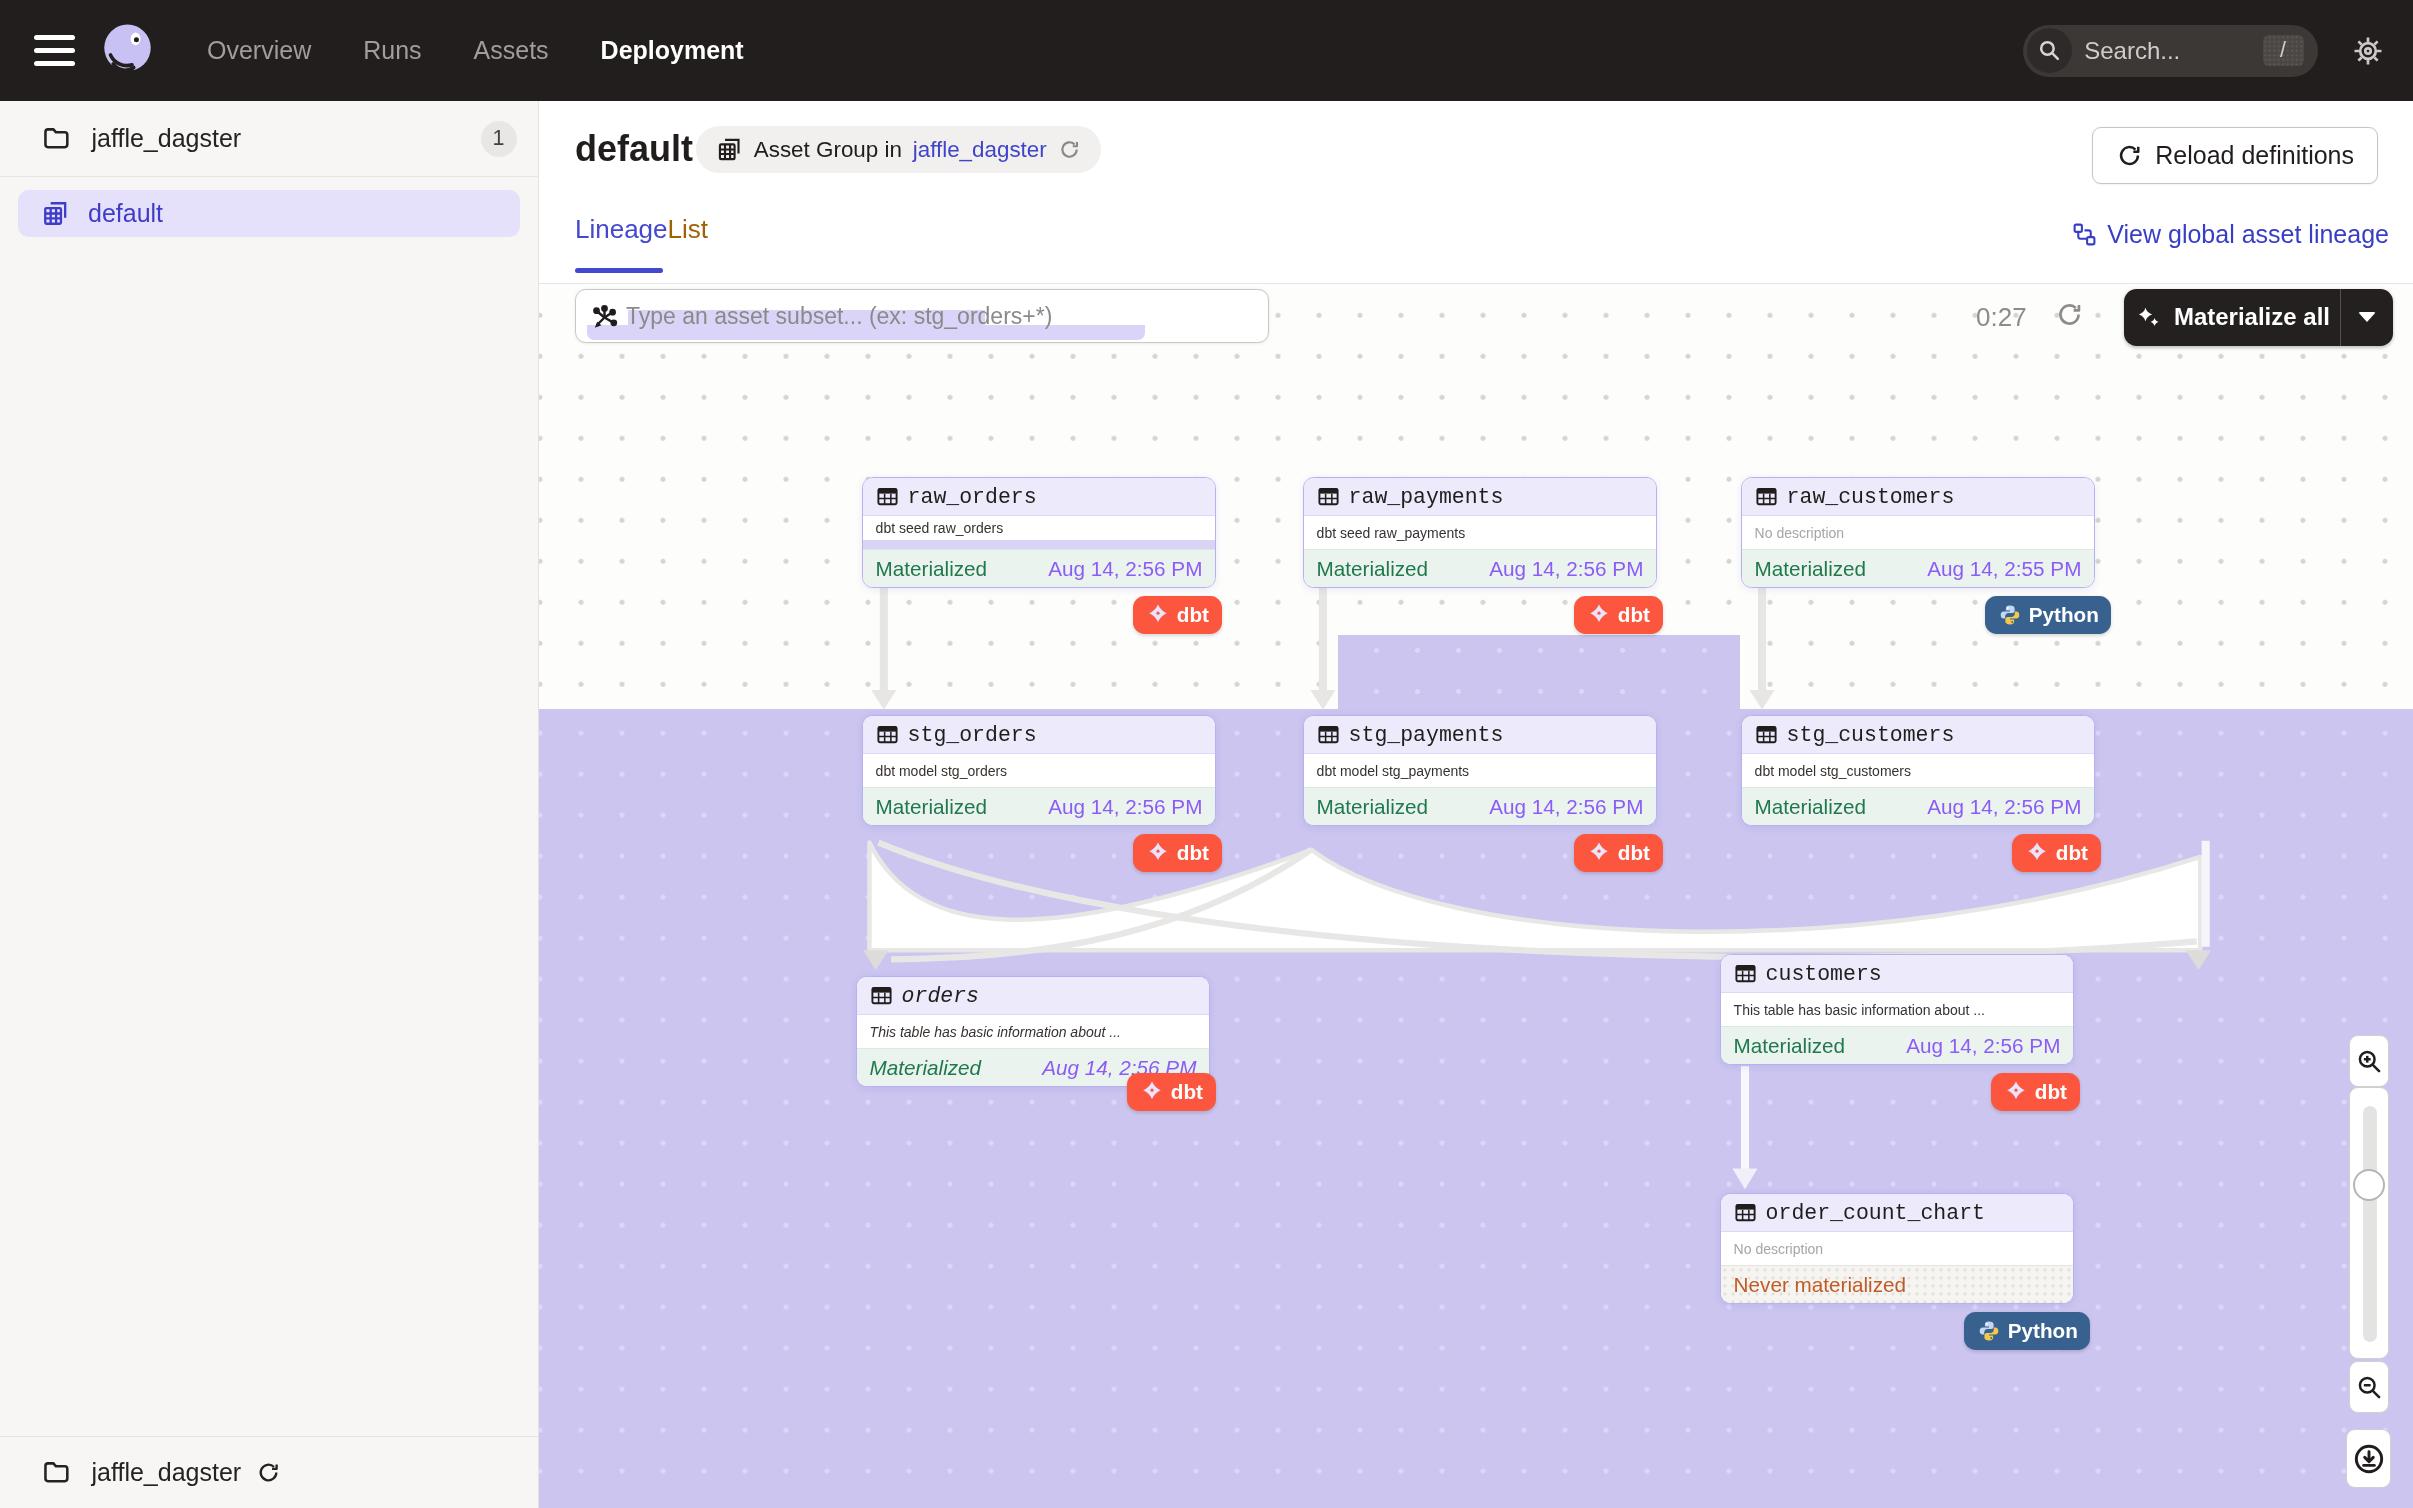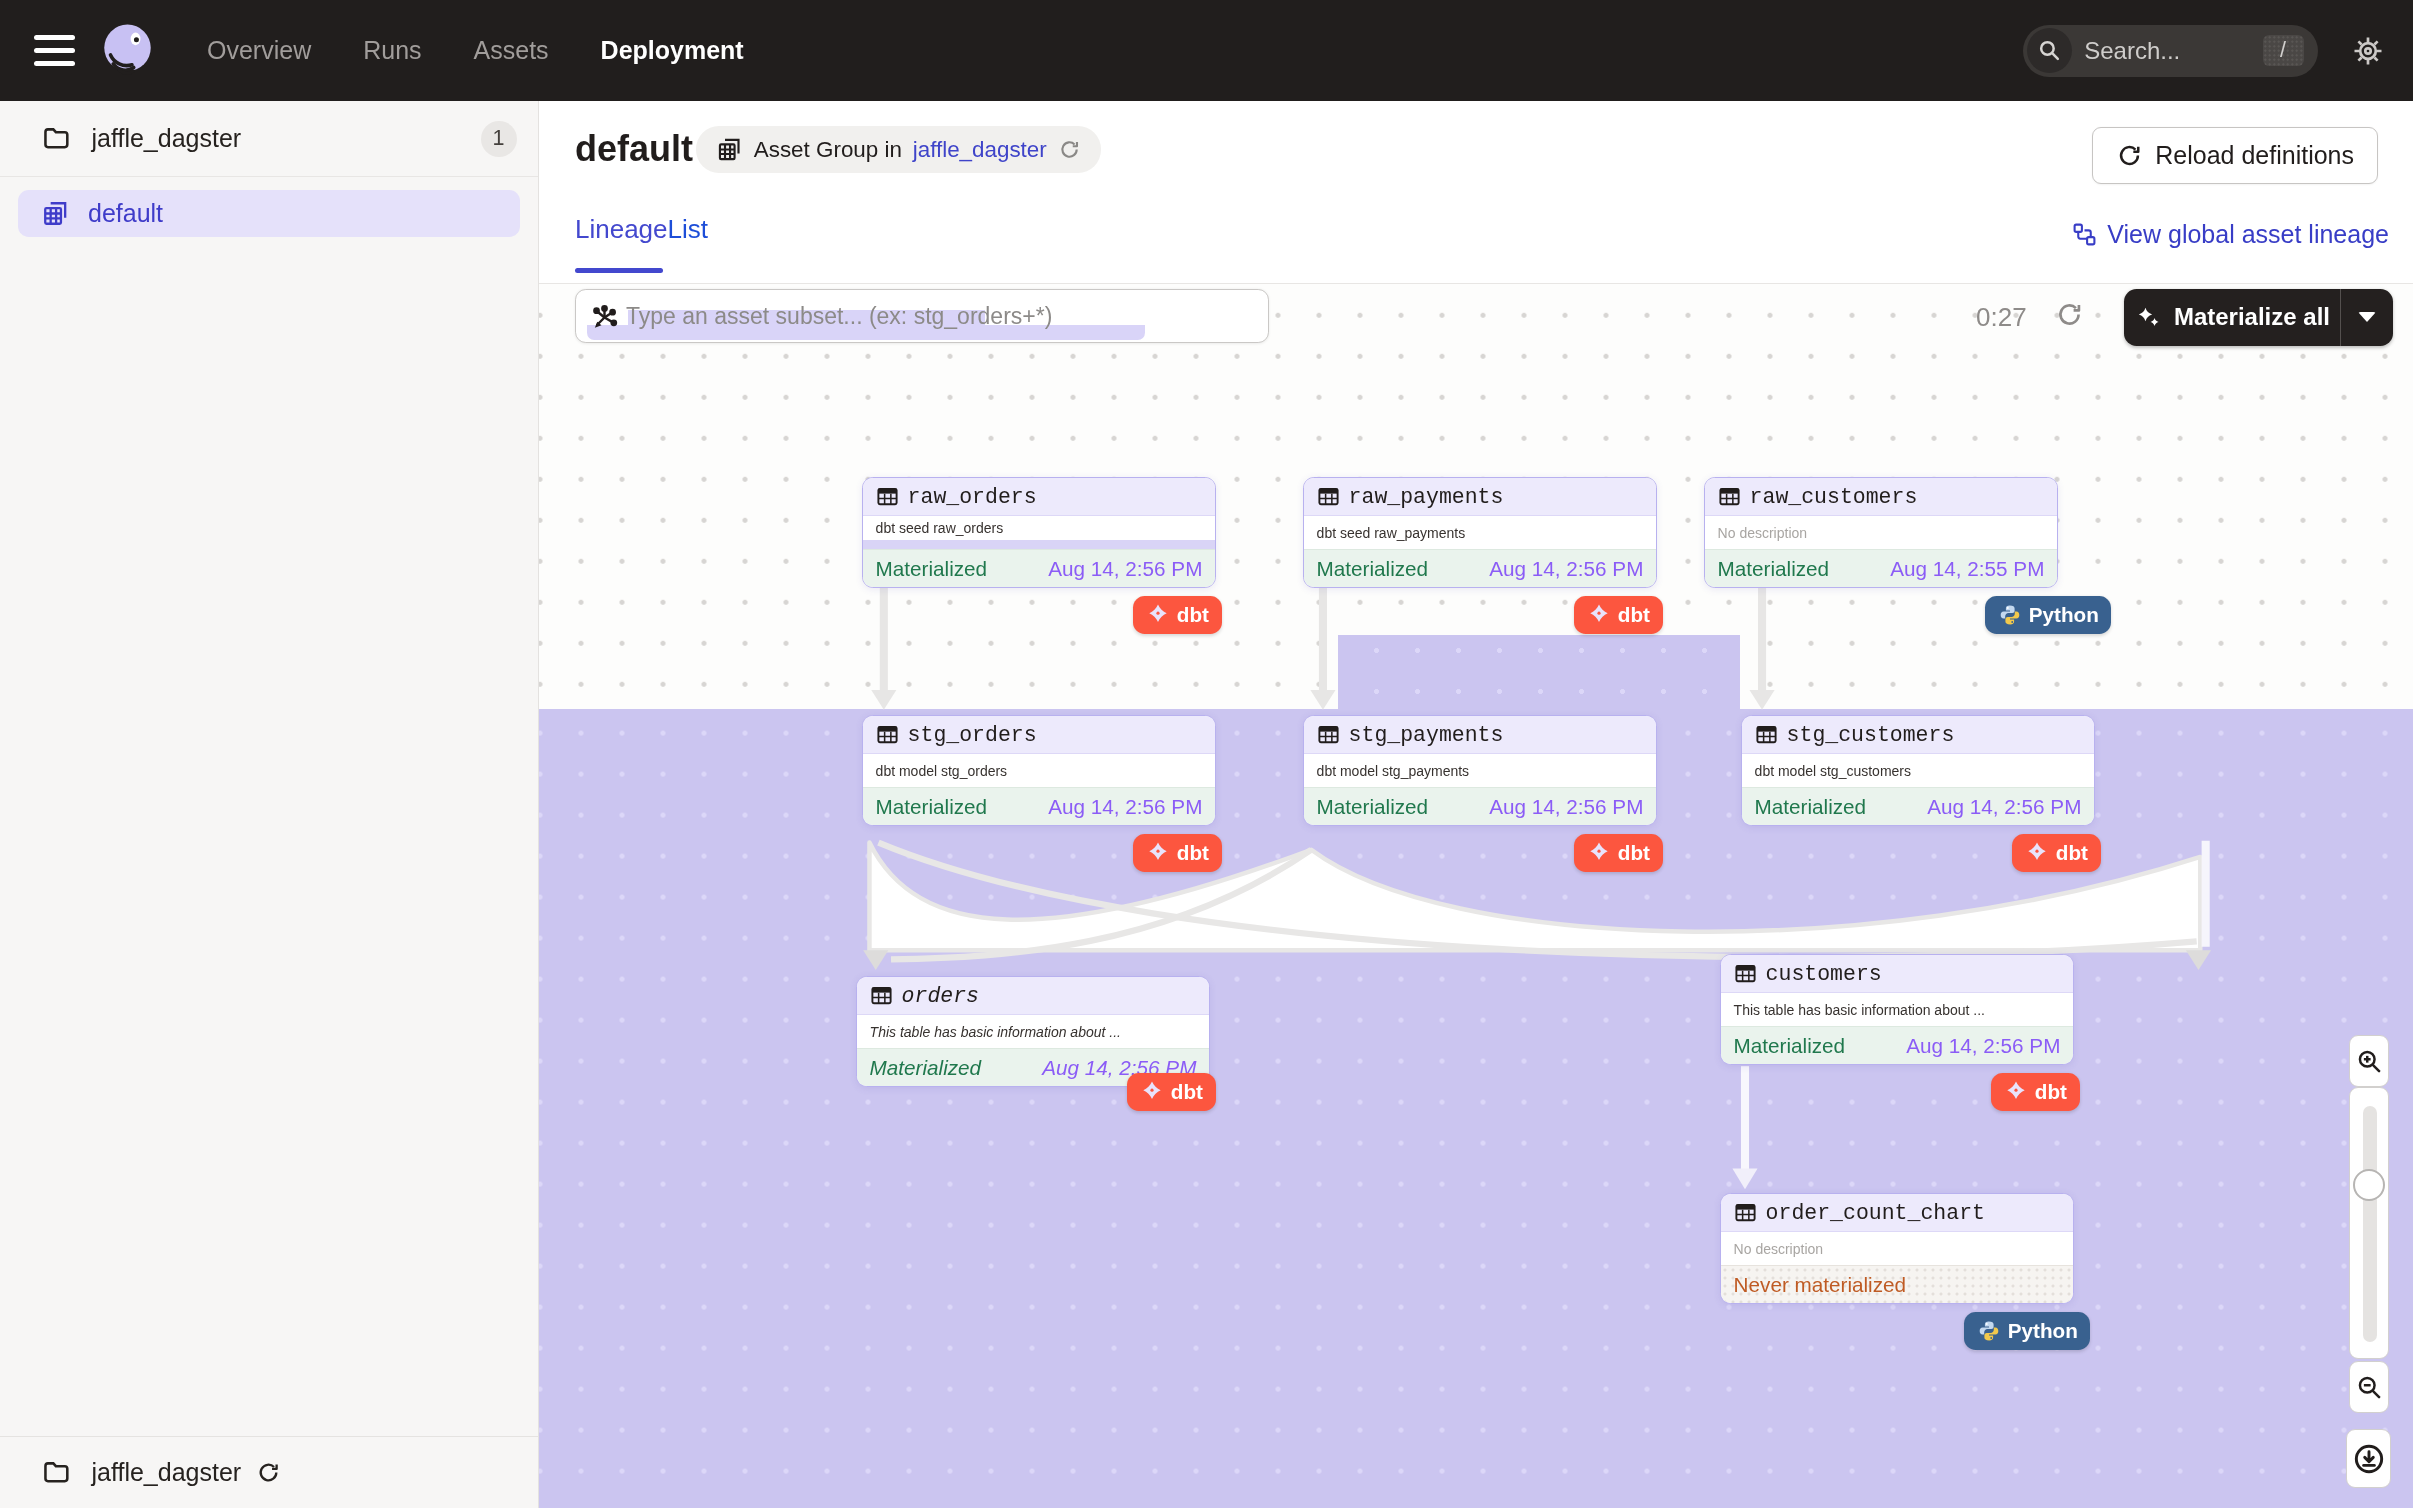--- a/index.html
+++ b/index.html
@@ -49,21 +49,21 @@
   .main { position:absolute; left:539px; top:101px; width:1875px; height:1407px; background:#fff; }
   .page-title { position:absolute; left:36px; top:27px; font-size:36px; font-weight:700; color:#211d1c; }
   .group-pill { position:absolute; left:157px; top:25px; height:47px; border-radius:23px; background:#f1f0ee;
                 display:flex; align-items:center; gap:10.8px; padding:0 20px; }
   .group-pill .txt { font-size:22.4px; color:#211d1c; }
   .group-pill .lnk { font-size:22.4px; color:#3f44c9; cursor:pointer; }
   .reload-btn { position:absolute; right:36px; top:26px; height:57px; border-radius:9px; background:#fff;
                 border:1.8px solid #c7c5c3; display:flex; align-items:center; gap:12.6px; padding:0 23px;
                 font-size:25px; color:#211d1c; cursor:pointer; box-shadow:0 0.9px 1.8px rgba(0,0,0,.05); }
   .tabs { position:absolute; left:36px; top:113px; display:flex; }
-  .tab { font-size:26px; color:#1d4ed8; padding-bottom:21.5px; cursor:pointer; }
+  .tab { font-size:26px; color:#a16207; padding-bottom:21.5px; cursor:pointer; }
   .tab.active { color:#4348ce; font-weight:500; }
   .tab-underline { position:absolute; left:36px; top:167px; width:88px; height:4.5px; border-radius:2.7px; background:#4348ce; }
   .tabs-border { position:absolute; left:0; top:182px; width:100%; height:0.9px; background:#e8e6e4; }
   .view-global { position:absolute; right:25px; top:119px; display:flex; align-items:center; gap:10.8px;
                  color:#383dc6; font-size:25px; cursor:pointer; }
 
   
   .graph { position:absolute; left:0; top:183px; width:1875px; height:1224px; background:#fdfdfc;
            background-image:radial-gradient(circle,#d7d5d3 2.2px,transparent 2.6px);
            background-size:41px 41px; background-position:21.5px 10.8px; overflow:hidden; }
@@ -351,21 +351,21 @@
               <span class="status-time">Aug 14, 2:56 PM</span>
             </div>
           </div>
           <div class="kind-badge dbt" style="left: 1035px; top: 312px;">
             <svg width="24" height="24" viewBox="0 0 24 24">
               <path d="M12 1.5c1.6 3.7 5 7.1 8.7 8.7-3.7 1.6-7.1 5-8.7 8.7-1.6-3.7-5-7.1-8.7-8.7 3.7-1.6 7.1-5 8.7-8.7z" fill="#e9e3fb"></path>
               <circle cx="12" cy="10.2" r="1.6" fill="#fc563f"></circle>
             </svg>
             <span>dbt</span>
           </div>
-          <div class="node" style="left: 1165px; top: 193px;">
+          <div class="node" style="left: 1202px; top: 193px;">
             <div class="node-header">
               <svg width="23" height="23" viewBox="0 0 24 24">
                 <rect x="2.5" y="4" width="19" height="16" rx="1.5" fill="none" stroke="#211d1c" stroke-width="2"></rect>
                 <rect x="2.5" y="4" width="19" height="5" fill="#211d1c"></rect>
                 <path d="M2.5 14h19M9 9v11M15.5 9v11" stroke="#211d1c" stroke-width="1.6"></path>
               </svg>
               <span class="node-title">raw_customers</span>
             </div>
             <div class="node-desc muted">No description</div>
             <div class="node-status">

